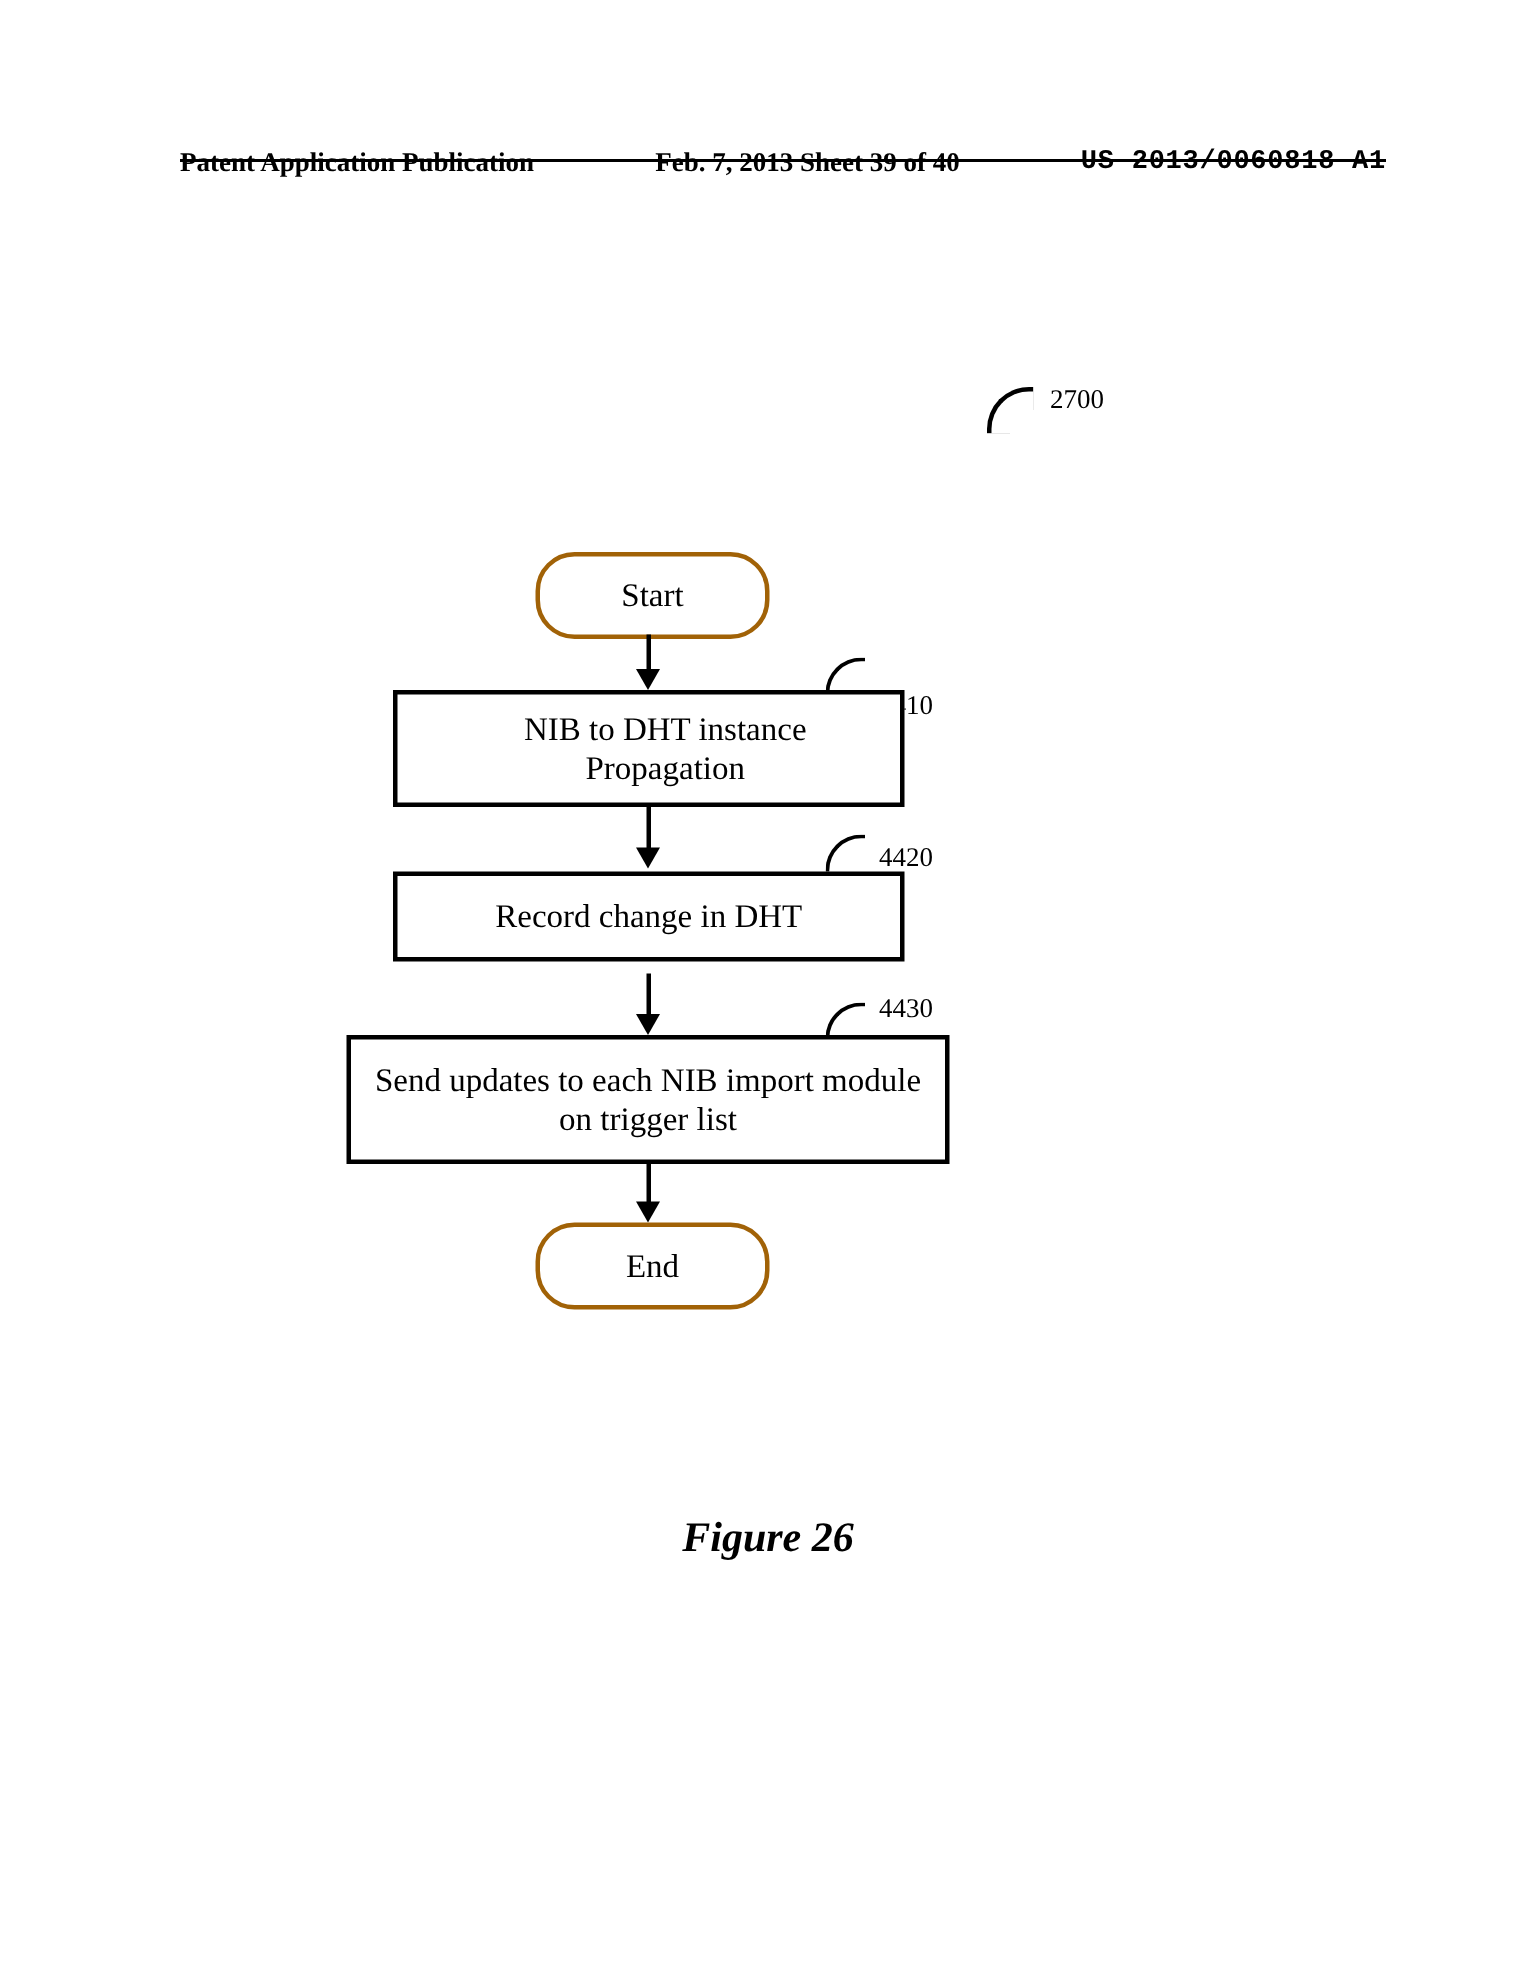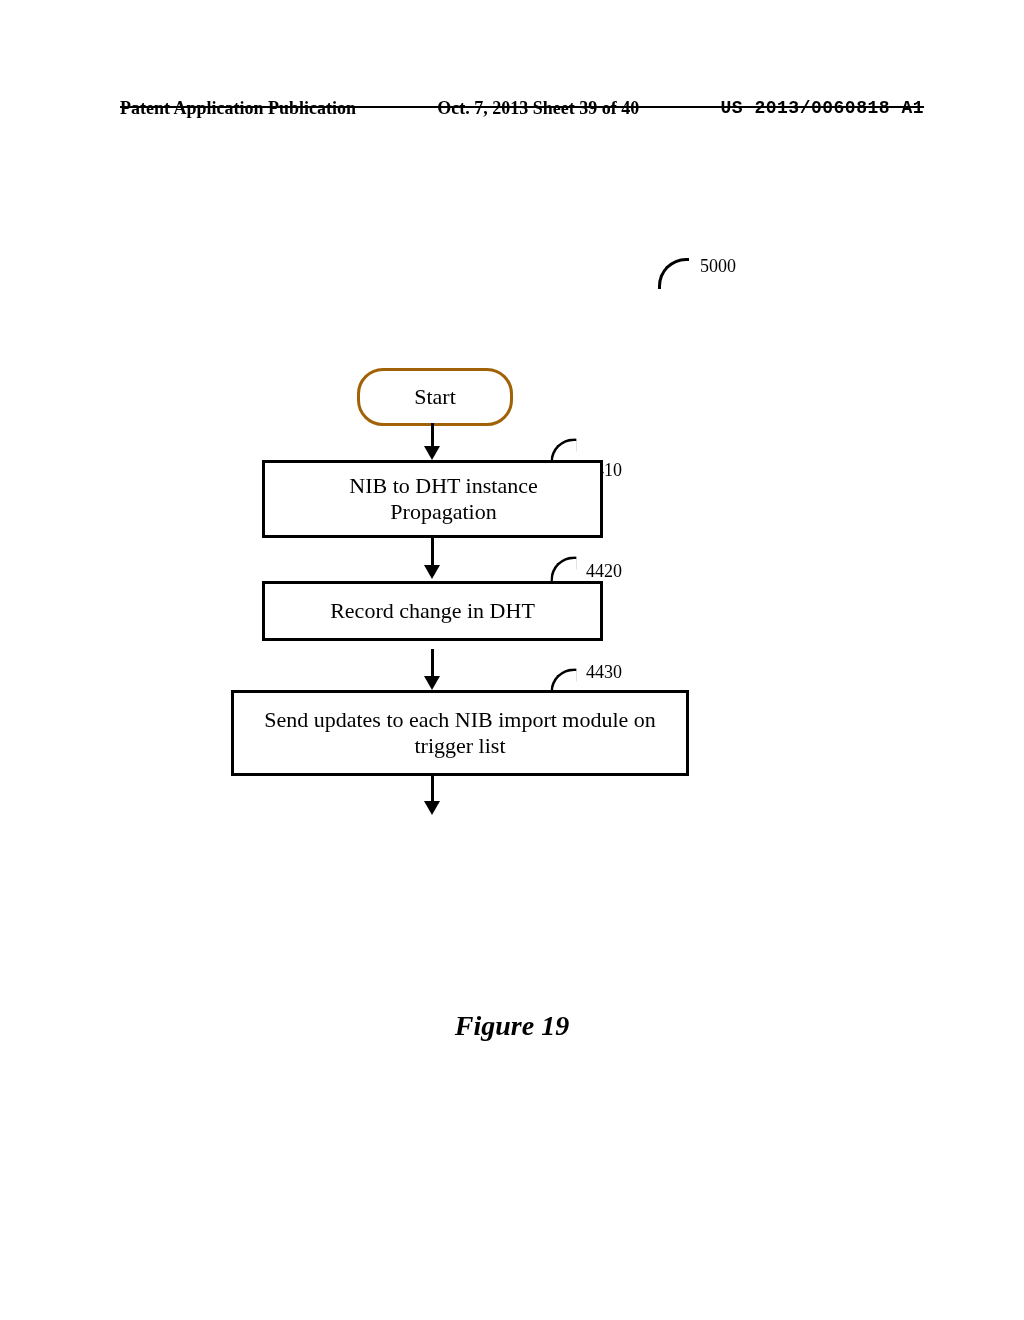--- a/index.html
+++ b/index.html
@@ -108,29 +108,29 @@
     font-weight: bold;
   }
 </style>
 </head>
 <body>
 
 <div class="page">
 
   <div class="header">
     <span>Patent Application Publication</span>
-    <span>Oct. 7, 2013  Sheet 39 of 40</span>
+    <span>Feb. 7, 2013  Sheet 39 of 40</span>
     <span class="right">US 2013/0060818 A1</span>
   </div>
   <div class="hr"></div>
 
   <div class="diagram">
 
     <div class="ref-hook" style="top:18px; left:658px;"></div>
-    <div class="ref-label" style="top:16px; left:700px;">5000</div>
+    <div class="ref-label" style="top:16px; left:700px;">2700</div>
 
     <div class="terminator" style="top:128px; left:357px;">
       <span>Start</span>
     </div>
 
     <div class="arrow-line" style="top:183px; left:431px; height:24px;"></div>
     <div class="arrow-head" style="top:206px; left:424px;"></div>
 
     <div class="ref-hook" style="top:196px; left:548px; transform:scale(0.85);"></div>
     <div class="ref-label" style="top:192px; left:586px;margin-top:28px;">4410</div>
@@ -148,25 +148,28 @@
     <div class="process" style="top:341px; left:262px; width:341px; height:60px;">
       <span>Record change in DHT</span>
     </div>
 
     <div class="arrow-line" style="top:409px; left:431px; height:28px;"></div>
     <div class="arrow-head" style="top:436px; left:424px;"></div>
 
     <div class="ref-hook" style="top:426px; left:548px; transform:scale(0.85);"></div>
     <div class="ref-label" style="top:422px; left:586px;">4430</div>
 
-    <div class="process" style="top:450px; left:231px; width:458px; height:86px;">
+    <div class="process" style="top:450px; left:231px; width:402px; height:86px;">
       <span>Send updates to each NIB import module on trigger list</span>
     </div>
 
     <div class="arrow-line" style="top:536px; left:431px; height:26px;"></div>
     <div class="arrow-head" style="top:561px; left:424px;"></div>
 
+    <div class="terminator" style="top:575px; left:357px;">
+      <span>End</span>
+    </div>
 
   </div>
 
-  <div class="figure-caption">Figure 19</div>
+  <div class="figure-caption">Figure 26</div>
 
 </div>
 
 </body></html>

